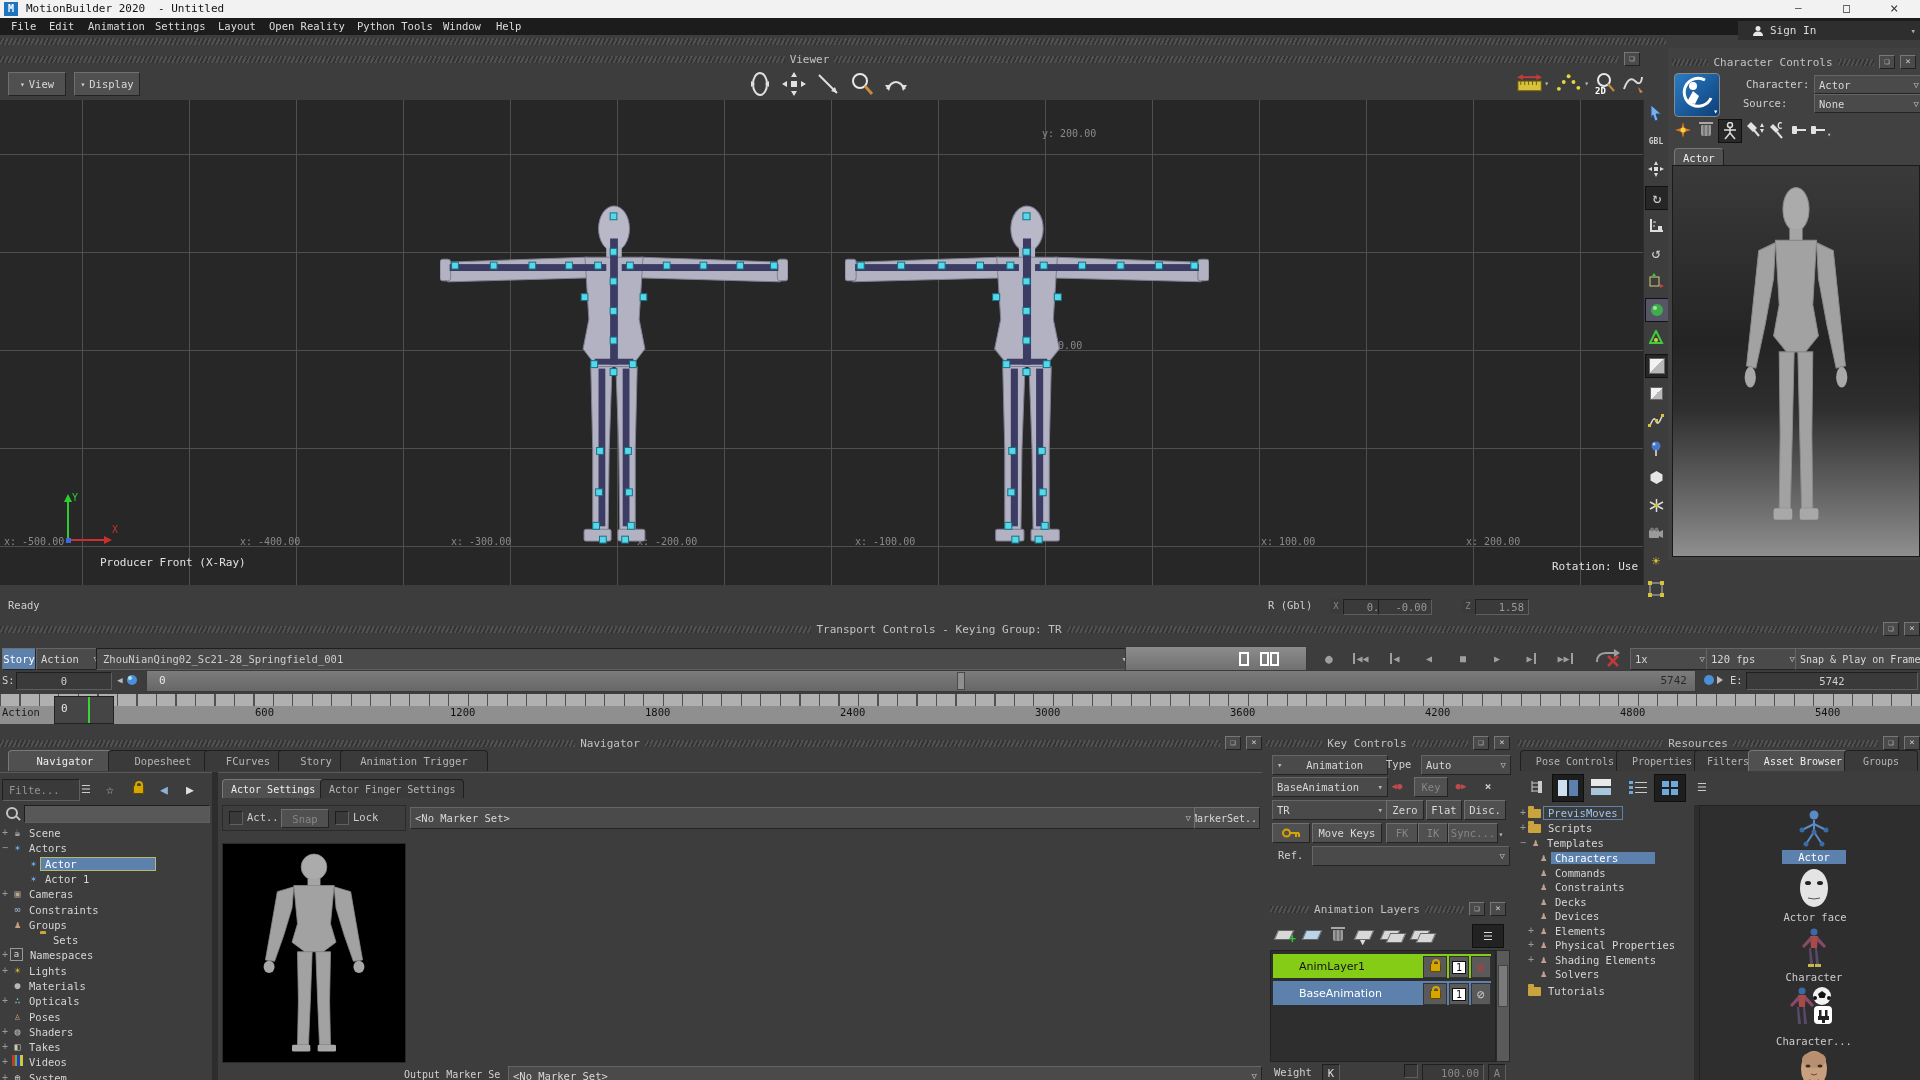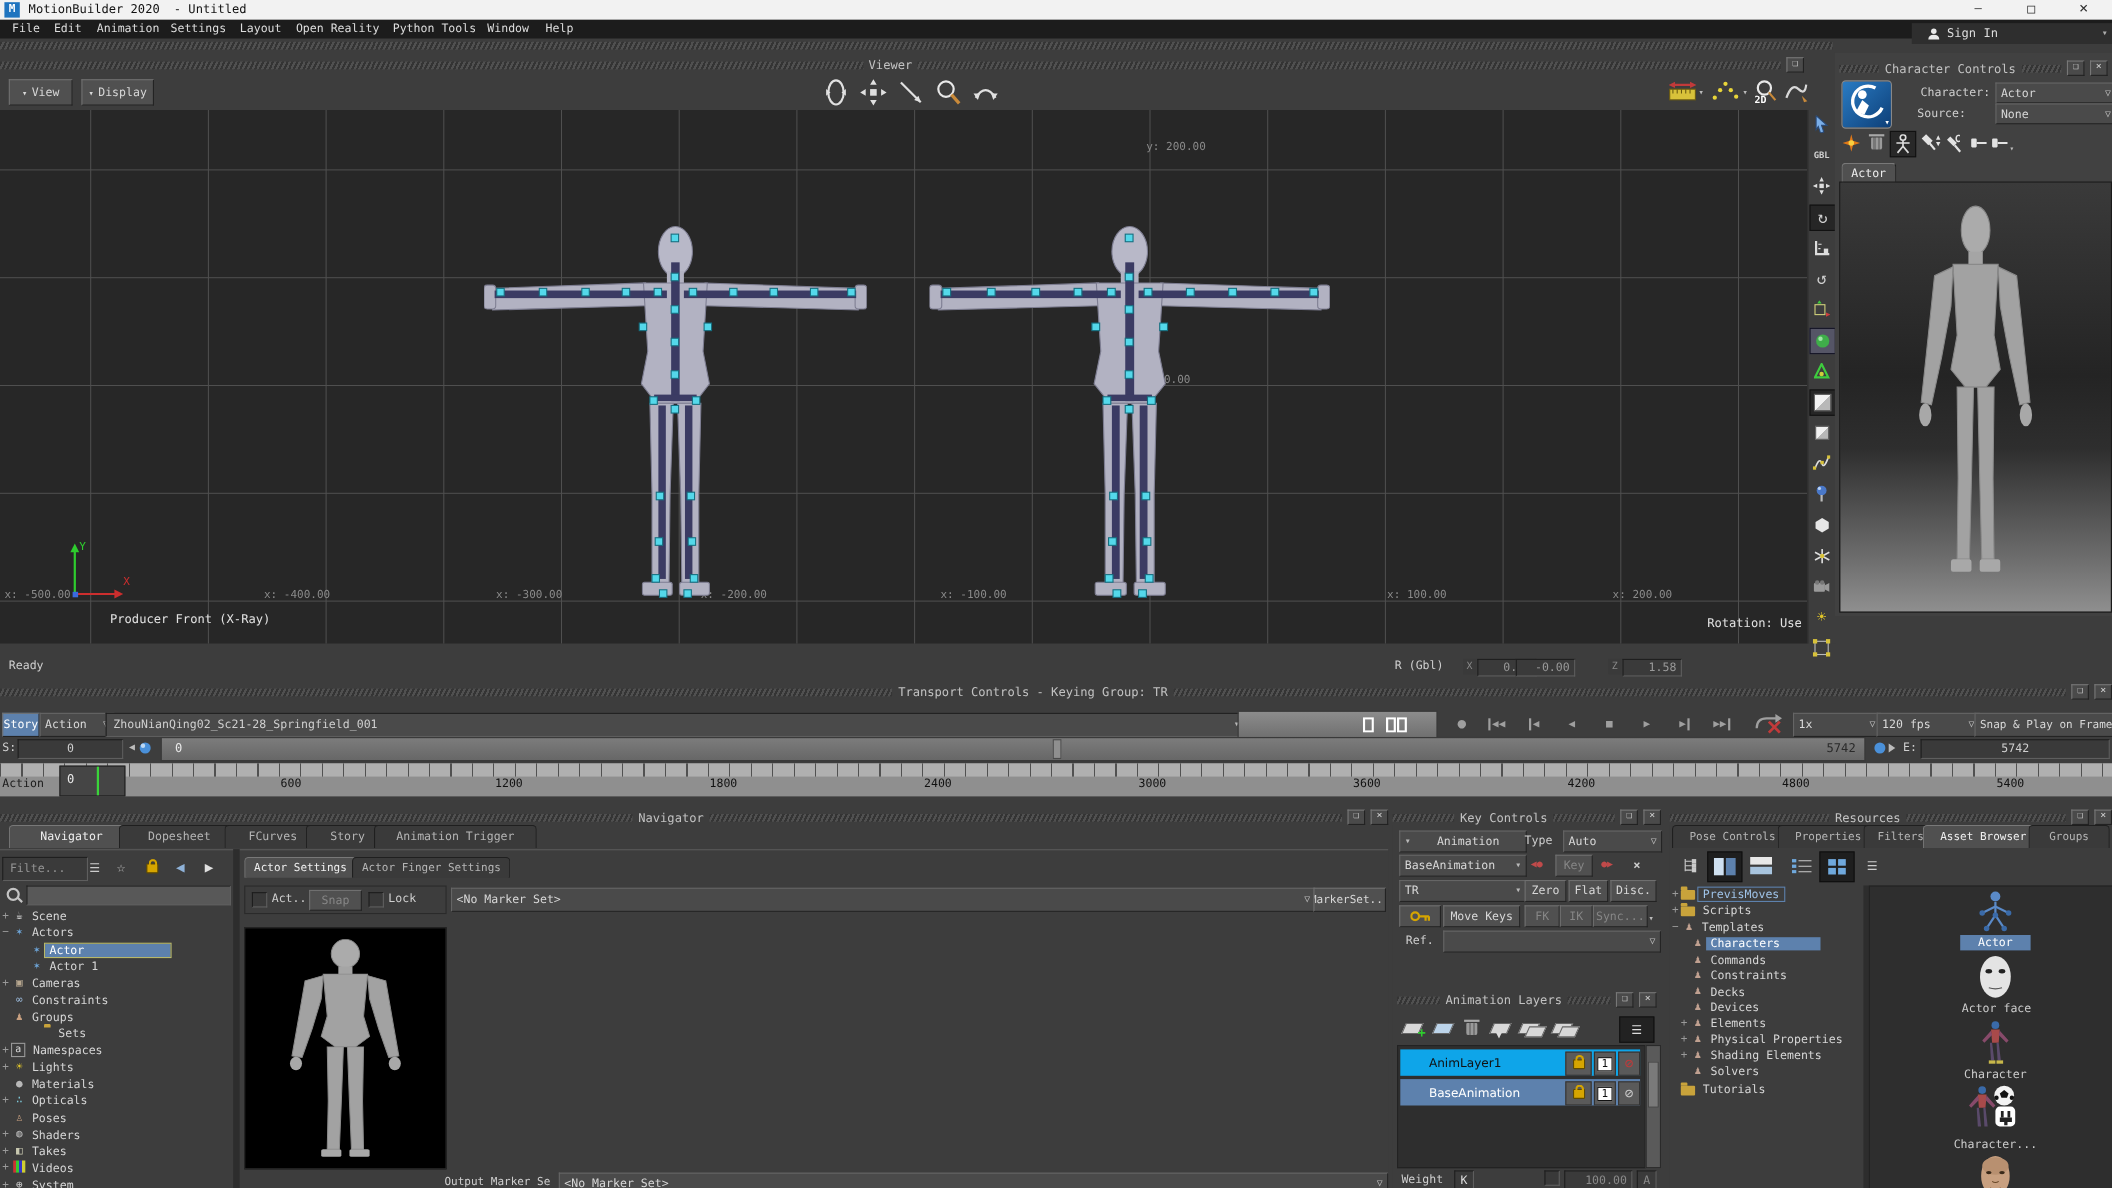--- a/index.html
+++ b/index.html
@@ -829,21 +829,21 @@
         <span class="iclayer"></span>
         <span class="iclayer" style="margin-left:-10px;margin-top:5px;"></span>
       </div>
     <div class="chip" style="left:144px;top:176px;width:26px;height:18px;">
         <span class="iclayer"></span>
         <span class="iclayer" style="margin-left:-10px;margin-top:5px;"></span>
       </div>
     <div class="chip" style="left:206px;top:174px;width:30px;height:22px;background:#222;border:1px solid #111;color:#ddd;">☰</div>
 
     <div class="abs" style="left:4px;top:200px;width:224px;height:110px;background:#2e2e2e;border:1px solid #222;">
-      <div class="abs" style="left:2px;top:3px;width:218px;height:24px;background:#0ea5e9;display:flex;align-items:center;">
+      <div class="abs" style="left:2px;top:3px;width:218px;height:24px;background:#84cc16;display:flex;align-items:center;">
         <span style="margin-left:26px;color:#111;font-family:'DejaVu Sans',sans-serif;">AnimLayer1</span>
         <div class="chip" style="left:150px;top:2px;width:22px;height:20px;background:#5a5a5a;border:1px solid #333;">
             <span class="iclock"></span>
           </div>
         <div class="chip" style="left:176px;top:2px;width:18px;height:20px;background:#5a5a5a;border:1px solid #333;">
             <span style="background:#fff;color:#111;border:1px solid #111;padding:0 3px;font-size:10px;">1</span>
           </div>
         <div class="chip" style="left:198px;top:2px;width:18px;height:20px;background:#5a5a5a;border:1px solid #333;color:#c03a3a;font-size:13px;">⊘</div>
       </div>
       <div class="abs" style="left:2px;top:30px;width:218px;height:24px;background:#5d81ad;display:flex;align-items:center;">

